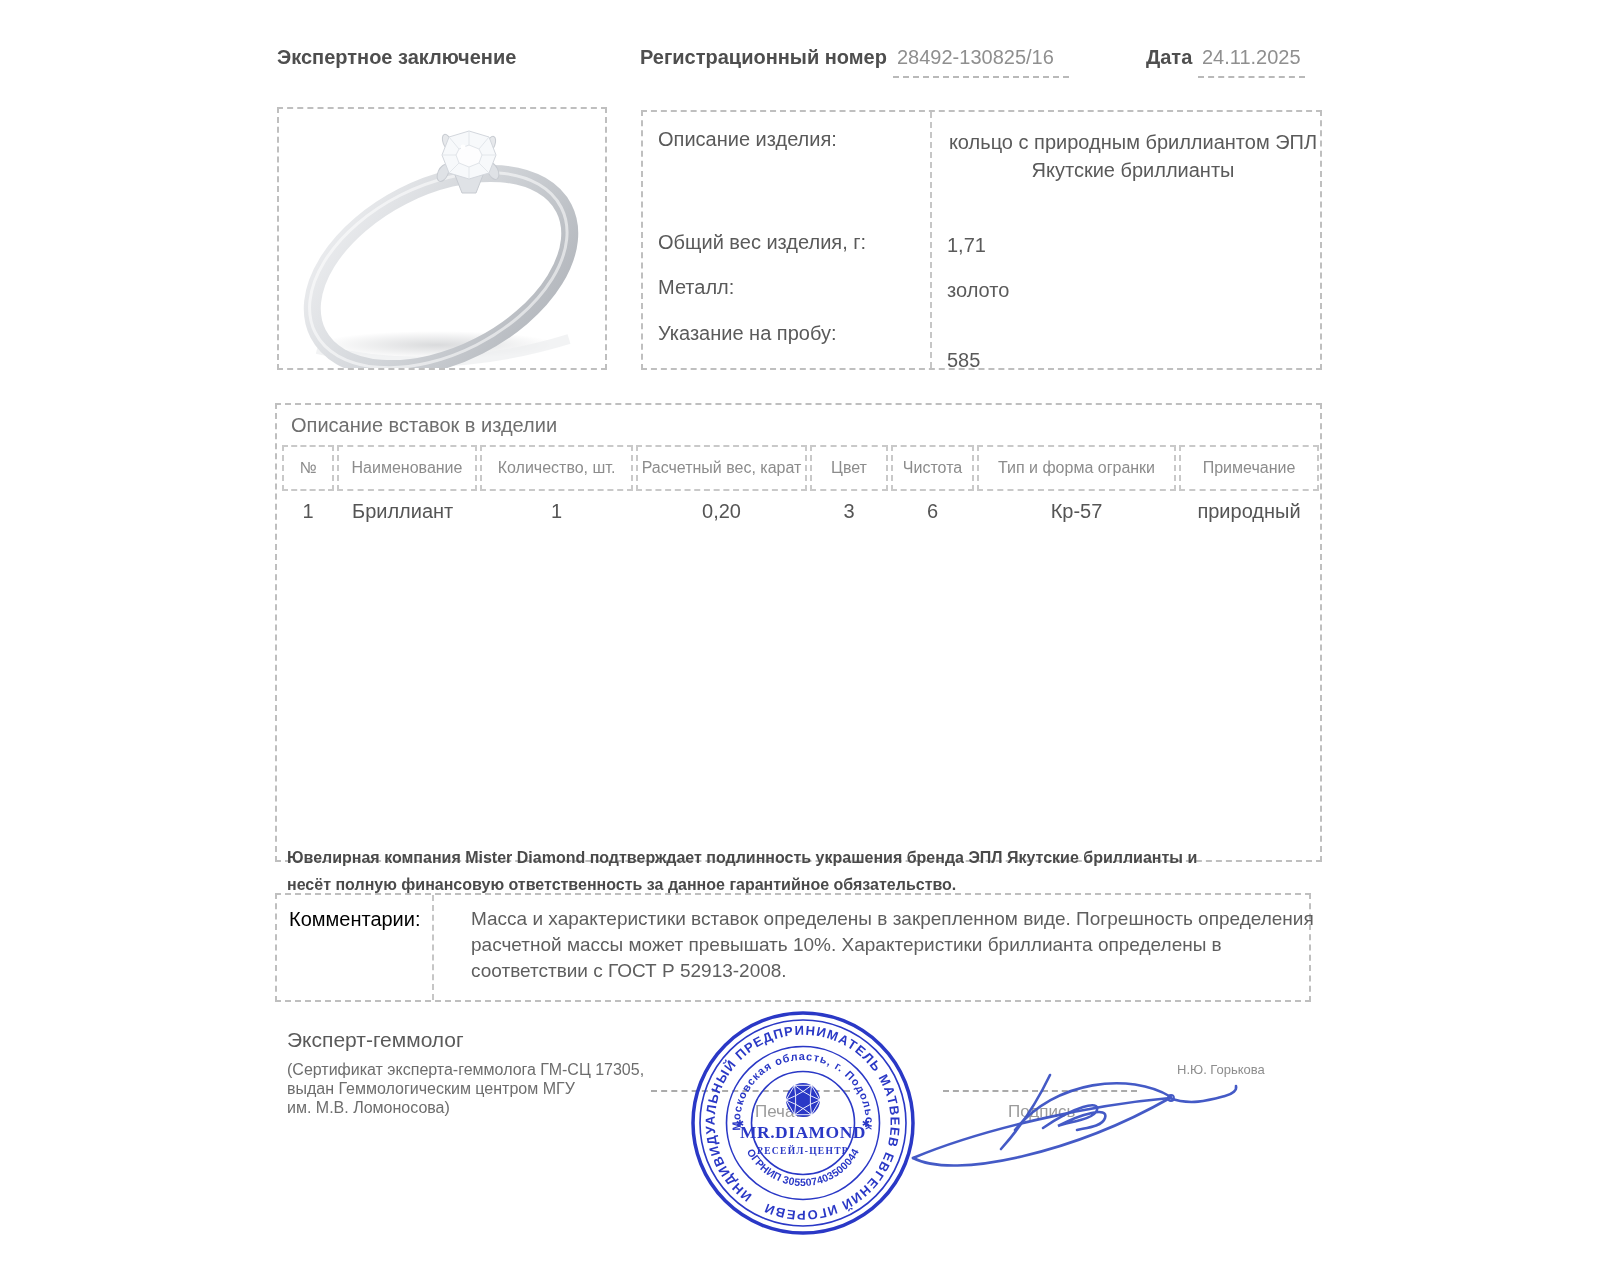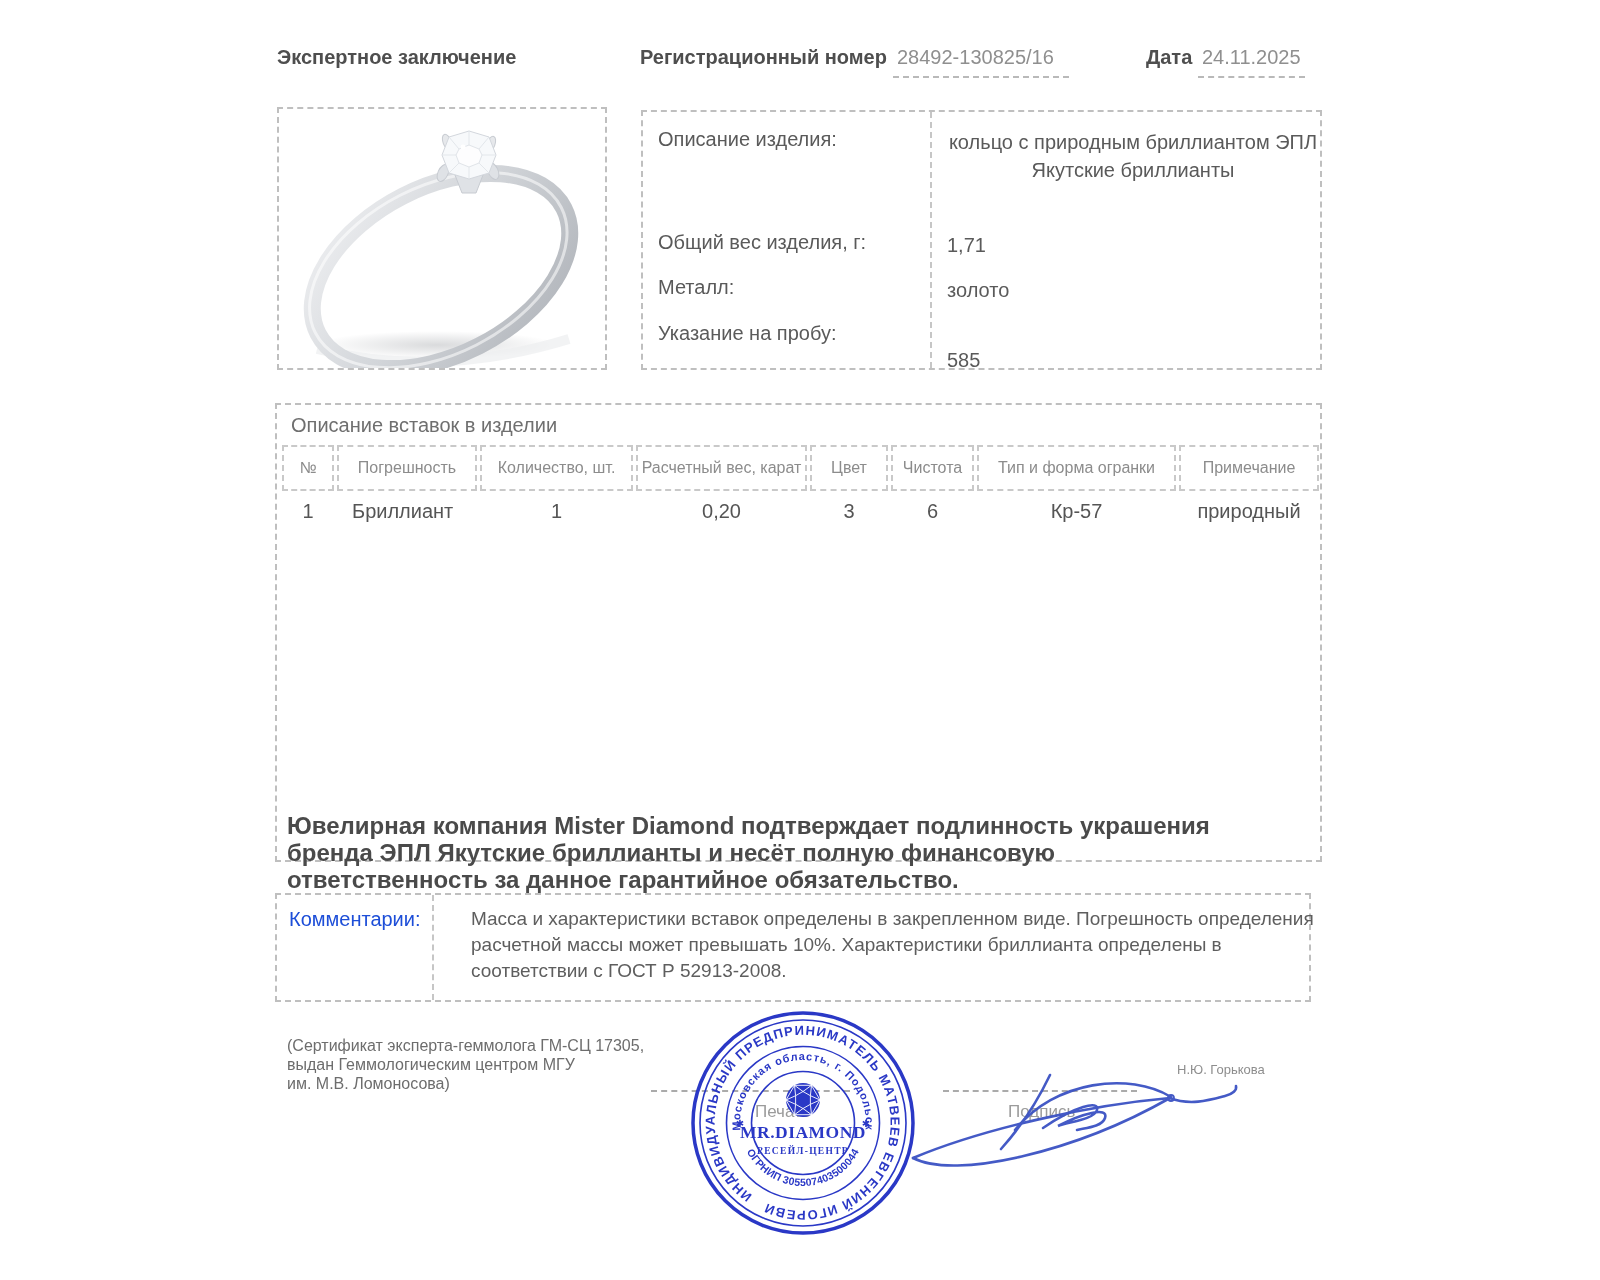--- a/index.html
+++ b/index.html
@@ -21,24 +21,24 @@
 
   
   .sec-title{font-size:20px;color:#6f6f6f;white-space:nowrap;}
   .hcells{display:flex;gap:3px;padding:0 0 0 5px;}
   .hcell{border:2px dashed #c9c9c9;box-sizing:border-box;height:46px;display:flex;align-items:center;justify-content:center;
          font-size:16px;color:#8c8c8c;white-space:nowrap;}
   .dcells{display:flex;gap:3px;padding:0 0 0 5px;}
   .dcell{box-sizing:border-box;display:flex;align-items:center;justify-content:center;
          font-size:20px;color:#555555;white-space:nowrap;}
   .dcell.left{justify-content:flex-start;padding-left:15px;}
-  .statement{font-size:24px;font-weight:700;color:#4a4a4a;line-height:27px;}
-
-  
-  .c-label{font-size:20px;color:#1d4ed8;white-space:nowrap;}
+  .statement{font-size:16px;font-weight:700;color:#4a4a4a;line-height:27px;margin-top:32px;}
+
+  
+  .c-label{font-size:20px;color:#000000;white-space:nowrap;}
   .c-text{font-size:19px;color:#5e5e5e;line-height:26px;}
 
   
   .expert-title{font-size:21px;color:#5a5a5a;}
   .expert-cert{font-size:16px;color:#6d6d6d;line-height:19px;}
   .cap-line{border-top:2px dashed #ababab;height:0;}
   .cap-label{font-size:17px;color:#9b9b9b;white-space:nowrap;}
   .expert-name{font-size:13px;color:#8d8d8d;white-space:nowrap;}
 
   .z10{z-index:10;} .z20{z-index:20;} .z30{z-index:30;}
@@ -115,21 +115,21 @@
     <div class="abs d-value" style="left:304px;top:164px;">золото</div>
     <div class="abs d-label" style="left:15px;top:210px;">Указание на пробу:</div>
     <div class="abs d-value" style="left:304px;top:210px;margin-top:24px;">585</div>
   </div>
 
   <div class="abs dbox" style="left:275px;top:403px;width:1047px;height:459px;">
     <div class="abs sec-title" style="left:14px;top:9px;">Описание вставок в изделии</div>
 
     <div class="abs hcells" style="left:0;top:40px;width:1042px;">
       <div class="hcell" style="width:52px;">№</div>
-      <div class="hcell" style="width:140px;">Погрешность</div>
+      <div class="hcell" style="width:140px;">Наименование</div>
       <div class="hcell" style="width:153px;">Количество, шт.</div>
       <div class="hcell" style="width:171px;">Расчетный вес, карат</div>
       <div class="hcell" style="width:78px;">Цвет</div>
       <div class="hcell" style="width:83px;">Чистота</div>
       <div class="hcell" style="width:199px;">Тип и форма огранки</div>
       <div class="hcell" style="width:140px;">Примечание</div>
     </div>
 
     <div class="abs dcells" style="left:0;top:95px;width:1042px;">
       <div class="dcell" style="width:52px;">1</div>
@@ -145,20 +145,21 @@
     <div class="abs statement" style="left:10px;top:407px;width:945px;">Ювелирная компания Mister Diamond подтверждает подлинность украшения бренда ЭПЛ Якутские бриллианты и несёт полную финансовую ответственность за данное гарантийное обязательство.</div>
   </div>
 
   <div class="abs dbox" style="left:275px;top:893px;width:1036px;height:109px;">
     <div class="abs vdiv" style="left:155px;top:0;height:105px;"></div>
     <div class="abs c-label" style="left:12px;top:13px;">Комментарии:</div>
     <div class="abs c-text" style="left:168px;top:11px;width:848px;margin-left:26px;">Масса и характеристики вставок определены в закрепленном виде. Погрешность определения расчетной массы может превышать 10%. Характеристики бриллианта определены в соответствии с ГОСТ Р 52913-2008.</div>
   </div>
 
   <div class="abs" style="left:287px;top:1028px;">
+    <div class="expert-title">Эксперт-геммолог</div>
     <div class="expert-cert" style="margin-top:8px;">
       <div>(Сертификат эксперта-геммолога ГМ-СЦ 17305,</div>
       <div>выдан Геммологическим центром МГУ</div>
       <div>им. М.В. Ломоносова)</div>
     </div>
   </div>
 
   <div class="abs cap-line z10" style="left:651px;top:1090px;width:199px;"></div>
   <div class="abs cap-label z10" style="left:755px;top:1102px;">Печать</div>
   <div class="abs cap-line z10" style="left:943px;top:1090px;width:194px;"></div>

